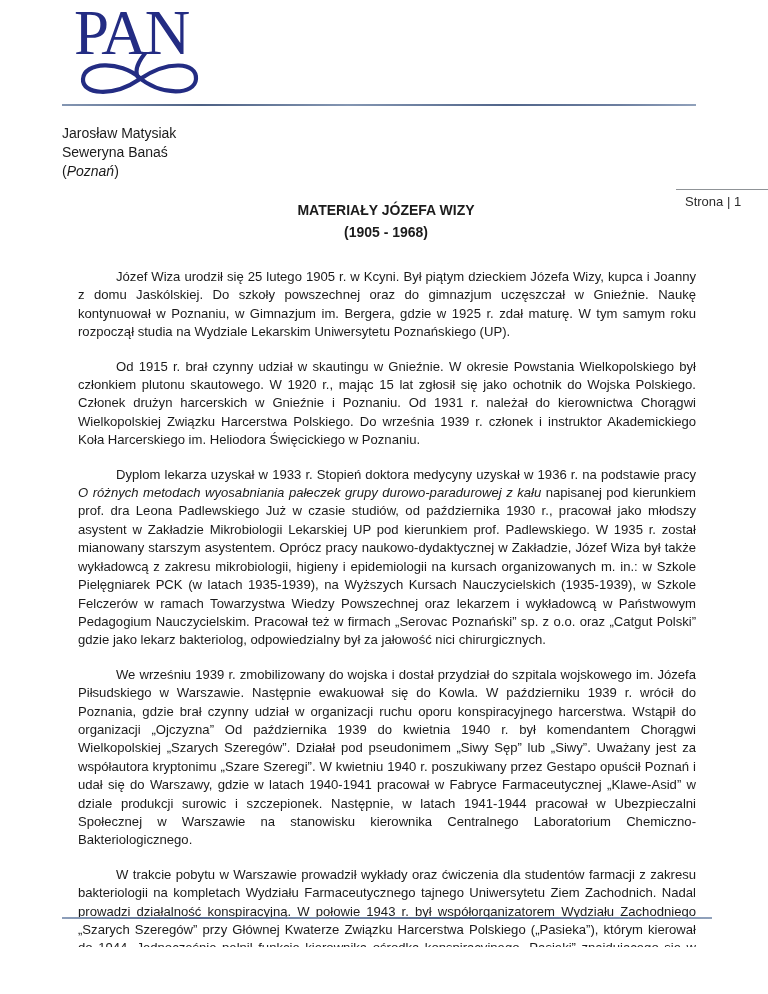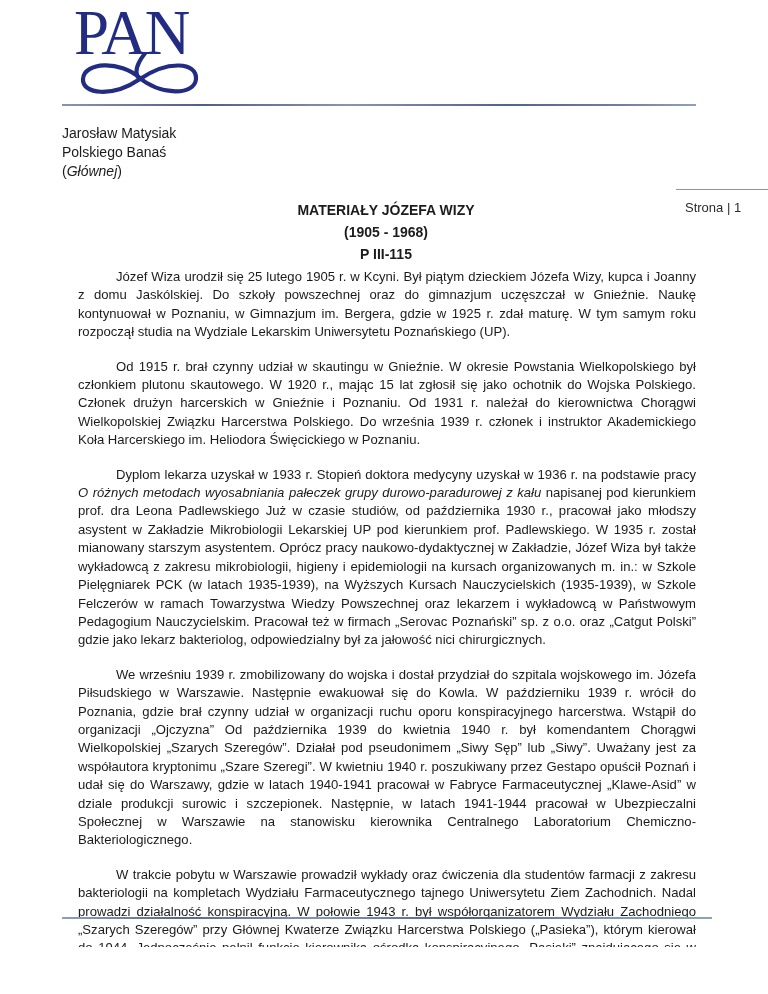--- a/index.html
+++ b/index.html
@@ -45,21 +45,21 @@
     font-size: 14px; line-height: 19px;
   }
   .doc-title {
     position: absolute; left: 62px; top: 199px; width: 648px;
     text-align: center; font-weight: bold;
     font-size: 14px; line-height: 22px;
   }
   .page-number {
     position: absolute; left: 676px; top: 189px; width: 92px;
     border-top: 1px solid #8f9397;
-    padding-top: 10px; padding-left: 9px;
+    padding-top: 4px; padding-left: 9px;
     font-size: 13px; color: #2b2b2b;
     box-sizing: border-box;
   }
 
   
   .body-text {
     position: absolute; left: 62px; top: 252px; width: 650px;
     font-size: 13.1px; line-height: 18.4px;
     text-align: justify;
   }
@@ -86,28 +86,27 @@
       <path d="M 66 26 C 46 8, 10 10, 9 27 C 8 42, 38 46, 66 27 C 94 8, 123 10, 122 27 C 121 43, 88 45, 63 24" stroke="#232c83" stroke-width="4.2" stroke-linecap="round" fill="none"></path>
       <path d="M 72 0 C 64 10, 60 18, 64 25" stroke="#232c83" stroke-width="4" stroke-linecap="round" fill="none"></path>
     </svg>
   </div>
 
 
   <div class="header-rule"></div>
 
   <div class="authors">
     <div>Jarosław Matysiak</div>
-    <div>Polskiego Banaś</div>
-    <div><span>(</span><span class="it">Głównej</span><span>)</span></div>
+    <div>Seweryna Banaś</div>
+    <div><span>(</span><span class="it">Poznań</span><span>)</span></div>
   </div>
 
   <div class="doc-title">
     <div>MATERIAŁY JÓZEFA WIZY</div>
     <div>(1905 - 1968)</div>
-    <div>P III-115</div>
   </div>
 
   <div class="page-number">
     <span>Strona | 1</span>
   </div>
 
   <div class="body-text">
       <p><span>Józef Wiza urodził się 25 lutego 1905 r. w Kcyni. Był piątym dzieckiem Józefa Wizy, kupca i Joanny z domu Jaskólskiej. Do szkoły powszechnej oraz do gimnazjum uczęszczał w Gnieźnie. Naukę kontynuował w Poznaniu, w Gimnazjum im. Bergera, gdzie w 1925 r. zdał maturę. W tym samym roku rozpoczął studia na Wydziale Lekarskim Uniwersytetu Poznańskiego (UP).</span></p>
       <p><span>Od 1915 r. brał czynny udział w skautingu w Gnieźnie. W okresie Powstania Wielkopolskiego był członkiem plutonu skautowego. W 1920 r., mając 15 lat zgłosił się jako ochotnik do Wojska Polskiego. Członek drużyn harcerskich w Gnieźnie i Poznaniu. Od 1931 r. należał do kierownictwa Chorągwi Wielkopolskiej Związku Harcerstwa Polskiego. Do września 1939 r. członek i instruktor Akademickiego Koła Harcerskiego im. Heliodora Święcickiego w Poznaniu.</span></p>
       <p><span>Dyplom lekarza uzyskał w 1933 r. Stopień doktora medycyny uzyskał w 1936 r. na podstawie pracy </span><span class="it">O różnych metodach wyosabniania pałeczek grupy durowo-paradurowej z kału</span><span> napisanej pod kierunkiem prof. dra Leona Padlewskiego Już w czasie studiów, od października 1930 r., pracował jako młodszy asystent w Zakładzie Mikrobiologii Lekarskiej UP pod kierunkiem prof. Padlewskiego. W 1935 r. został mianowany starszym asystentem. Oprócz pracy naukowo-dydaktycznej w Zakładzie, Józef Wiza był także wykładowcą z zakresu mikrobiologii, higieny i epidemiologii na kursach organizowanych m. in.: w Szkole Pielęgniarek PCK (w latach 1935-1939), na Wyższych Kursach Nauczycielskich (1935-1939), w Szkole Felczerów w ramach Towarzystwa Wiedzy Powszechnej oraz lekarzem i wykładowcą w Państwowym Pedagogium Nauczycielskim. Pracował też w firmach „Serovac Poznański” sp. z o.o. oraz „Catgut Polski” gdzie jako lekarz bakteriolog, odpowiedzialny był za jałowość nici chirurgicznych.</span></p>

